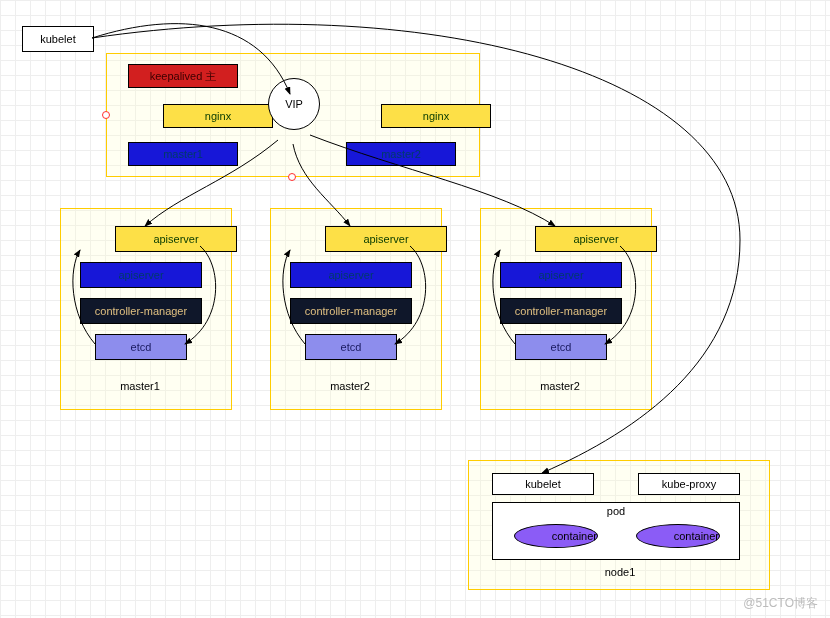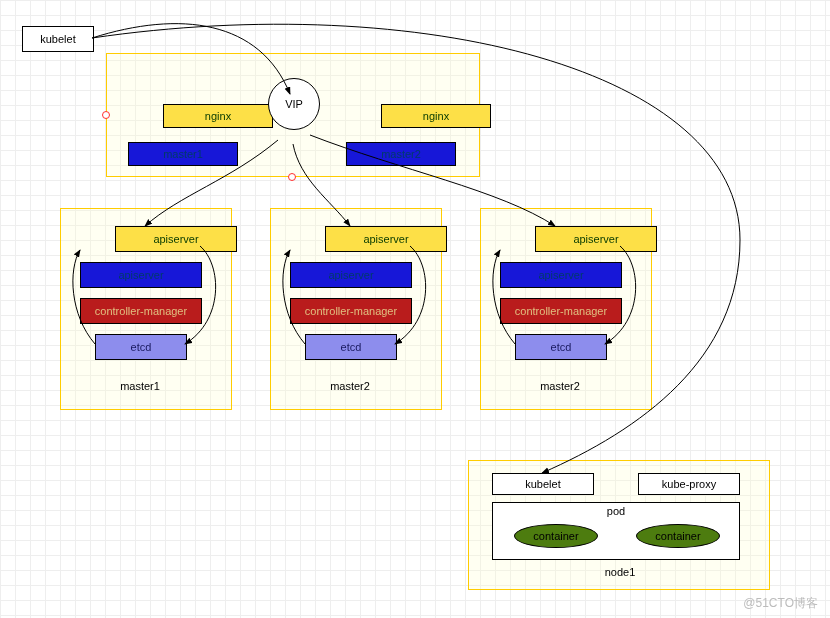--- a/index.html
+++ b/index.html
@@ -6,44 +6,47 @@
   .grid-bg{position:absolute;top:0;left:0;width:830px;height:618px;
     background-image:linear-gradient(#eee 1px,transparent 1px),linear-gradient(90deg,#eee 1px,transparent 1px);
     background-size:15px 15px;}
   .canvas{position:relative;width:830px;height:618px;}
   .yellow-group{position:absolute;border:1.5px solid #ffcc00;background:rgba(255,255,204,0.25);}
   .box{position:absolute;border:1px solid #000;display:flex;align-items:center;justify-content:center;text-align:center;}
   .plain{background:#fff;}
   .red{background:#d21f1f;color:#3a0000;}
   .green{background:#fde047;color:#063a00;margin-left:35px;}
   .blue{background:#1717d8;color:#003a6b;}
-  .brown{background:#b91c1c;color:#e0c080;justify-content:center;}
+  .brown{background:#0f172a;color:#e0c080;justify-content:center;}
   .lav{background:#8d8ded;color:#1a1a60;}
   .circle{position:absolute;border:1px solid #000;background:#fff;border-radius:50%;display:flex;align-items:center;justify-content:center;}
-  .ellipse{position:absolute;border:1px solid #000;border-radius:50%;background:#4d7c0f;display:flex;align-items:center;justify-content:center;}
+  .ellipse{position:absolute;border:1px solid #000;border-radius:50%;background:#8b5cf6;display:flex;align-items:center;justify-content:flex-end;}
   .handle{position:absolute;width:6px;height:6px;background:#fff;border:1px solid #ff3030;border-radius:50%;}
   .label{position:absolute;text-align:center;}
   svg{position:absolute;top:0;left:0;pointer-events:none;}
   .footer{position:absolute;right:12px;bottom:6px;color:#bcbcbc;font-size:12px;}
 </style>
 </head>
 <body>
 
 <div class="grid-bg"></div>
 <div class="canvas">
 
 <div class="box plain" style="left:22px;top:26px;width:70px;height:24px;">
       <span>kubelet</span>
     </div>
 
 <div class="yellow-group" style="left:106px;top:53px;width:372px;height:122px;"></div>
 <div class="handle" style="left:102px;top:111px;"></div>
 <div class="handle" style="left:476px;top:111px;"></div>
 <div class="handle" style="left:288px;top:173px;"></div>
 
+<div class="box red" style="left:128px;top:64px;width:108px;height:22px;">
+      <span>keepalived 主</span>
+    </div>
 <div class="box green" style="left:128px;top:104px;width:108px;height:22px;">
       <span>nginx</span>
     </div>
 <div class="box blue" style="left:128px;top:142px;width:108px;height:22px;">
       <span>master1</span>
     </div>
 
 <div class="box green" style="left:346px;top:104px;width:108px;height:22px;">
       <span>nginx</span>
     </div>

